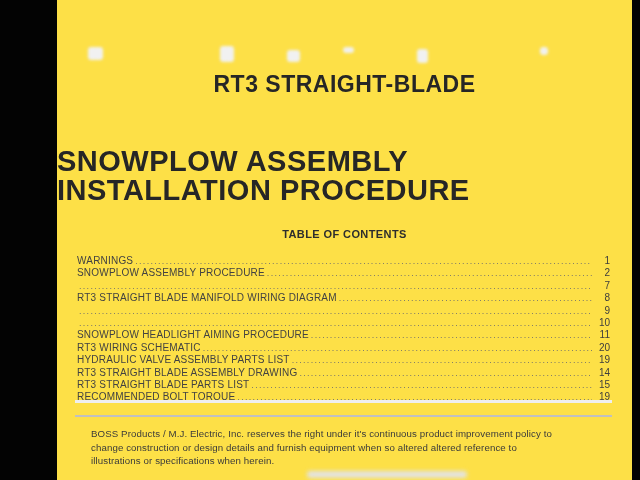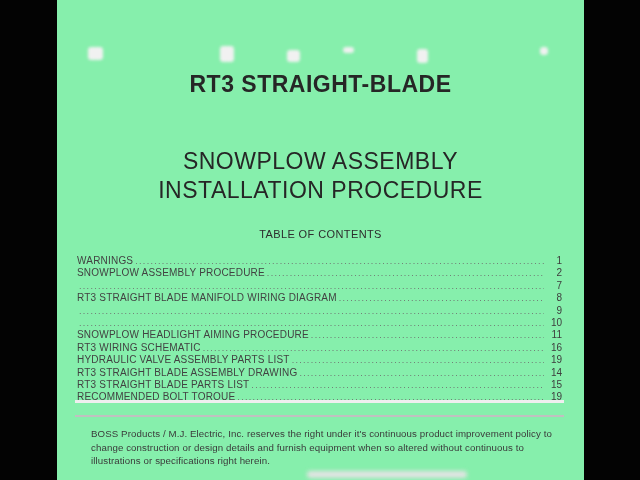--- a/index.html
+++ b/index.html
@@ -12,42 +12,42 @@
   }
   .letterbox {
     position: absolute; top: 0; height: 480px; background: #030303;
   }
   .letterbox.left  { left: 0; width: 57px; }
   .letterbox.right { right: 0; width: 56px; }
 
   .page {
     position: absolute; left: 57px; top: 0;
     width: 527px; height: 480px;
-    background: #86efac;
+    background: #fde047;
+    padding-left: 48px;
   }
 
   .doc-title {
     position: absolute; top: 71px; left: 0; width: 100%;
     text-align: center;
     font-size: 23px; font-weight: bold;
     letter-spacing: 0.5px;
     color: #262626;
   }
   .doc-subtitle {
     position: absolute; top: 147px; left: 0; width: 100%;
-    text-align: center;
-    font-size: 23px; font-weight: normal;
+    font-size: 29px; font-weight: bold;
     letter-spacing: 0.5px;
     line-height: 29px;
     color: #262626;
   }
   .toc-heading {
     position: absolute; top: 228px; left: 0; width: 100%;
     text-align: center;
-    font-size: 11px; font-weight: normal;
+    font-size: 11px; font-weight: bold;
     letter-spacing: 0.4px;
     color: #2d2d2d;
   }
   .toc {
     position: absolute; top: 253px; left: 18px; right: 20px;
     margin: 2px; padding: 0; list-style: none;
   }
   .toc-row {
     display: flex; align-items: baseline;
     height: 12.4px;
@@ -143,21 +143,21 @@
         <span class="toc-page">10</span>
       </li>
       <li class="toc-row">
         <span class="toc-label">SNOWPLOW HEADLIGHT AIMING PROCEDURE</span>
         <span class="toc-dots">............................................................................................................................................................................................................................</span>
         <span class="toc-page">11</span>
       </li>
       <li class="toc-row">
         <span class="toc-label">RT3 WIRING SCHEMATIC</span>
         <span class="toc-dots">............................................................................................................................................................................................................................</span>
-        <span class="toc-page">16</span>
+        <span class="toc-page">20</span>
       </li>
       <li class="toc-row">
         <span class="toc-label">HYDRAULIC VALVE ASSEMBLY PARTS LIST</span>
         <span class="toc-dots">............................................................................................................................................................................................................................</span>
         <span class="toc-page">19</span>
       </li>
       <li class="toc-row">
         <span class="toc-label">RT3 STRAIGHT BLADE ASSEMBLY DRAWING</span>
         <span class="toc-dots">............................................................................................................................................................................................................................</span>
         <span class="toc-page">14</span>
@@ -172,18 +172,18 @@
         <span class="toc-dots">............................................................................................................................................................................................................................</span>
         <span class="toc-page">19</span>
       </li>
     </ul>
 
   <div class="ghost-band"></div>
   <div class="divider-rule"></div>
 
   <div class="footer-paragraph">
     <div>BOSS Products / M.J. Electric, Inc. reserves the right under it's continuous product improvement policy to</div>
-    <div>change construction or design details and furnish equipment when so altered without continuous to</div>
-    <div>illustrations or specifications right herein.</div>
+    <div>change construction or design details and furnish equipment when so altered altered reference to</div>
+    <div>illustrations or specifications when herein.</div>
   </div>
 
   <div class="smudge bottom" style="left:250px; top:471px; width:160px; height:7px;"></div>
 </div>
 
 </body></html>

